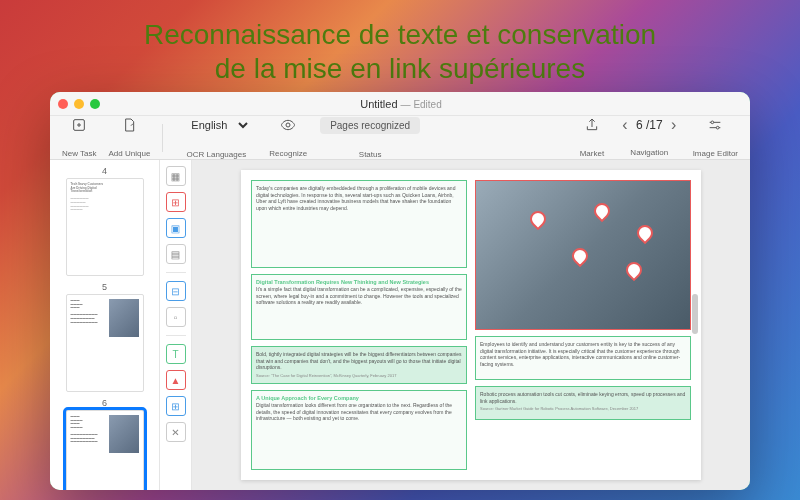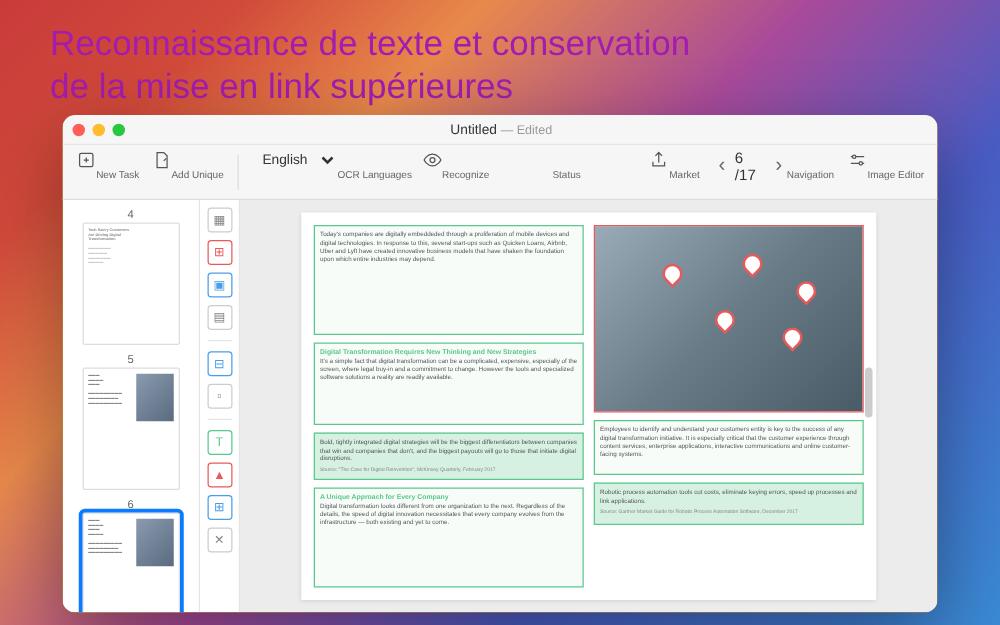--- a/index.html
+++ b/index.html
@@ -1,26 +1,26 @@
 <!DOCTYPE html>
 <html><head>
 <meta charset="utf-8">
 <style>
 *{margin:0;padding:0;box-sizing:border-box;font-family:-apple-system,BlinkMacSystemFont,"Segoe UI",sans-serif}
 body{width:800px;height:500px;overflow:hidden;background:linear-gradient(135deg,#c93b3b 0%,#d14a3a 15%,#e8894b 30%,#a84a9a 50%,#4a5cc4 70%,#3a8bd4 100%);position:relative}
-.hero-text{text-align:left;color:#a21caf;font-size:28px;font-weight:400;padding:18px 40px 12px;line-height:1.2}
-.window{position:absolute;left:50px;top:92px;width:700px;height:398px;background:#a16207;border-radius:10px;box-shadow:0 20px 60px rgba(0,0,0,0.35);overflow:hidden;display:flex;flex-direction:column}
+.hero-text{text-align:center;color:#4d7c0f;font-size:28px;font-weight:400;padding:18px 40px 12px;line-height:1.2}
+.window{position:absolute;left:50px;top:92px;width:700px;height:398px;background:#86efac;border-radius:10px;box-shadow:0 20px 60px rgba(0,0,0,0.35);overflow:hidden;display:flex;flex-direction:column}
 .titlebar{height:24px;display:flex;align-items:center;padding:0 8px;background:#f6f6f6;border-bottom:1px solid #e5e5e5}
 .traffic{display:flex;gap:6px;align-items:center}
 .dot{width:10px;height:10px;border-radius:50%}
 .dot.red{background:#ff5f57}.dot.yellow{background:#febc2e}.dot.green{background:#28c840}
 .title{flex:1;text-align:center;font-size:11px;color:#333}
 .title .edited{color:#999;font-size:10px}
 .toolbar{height:44px;display:flex;align-items:center;padding:0 8px;gap:4px;background:#f6f6f6;border-bottom:1px solid #ddd}
-.tbtn{display:flex;align-items:flex-start;justify-content:center;min-width:36px;height:38px;border:none;background:none;cursor:pointer;padding:0 4px}
+.tbtn{display:flex;flex-direction:column;align-items:center;justify-content:center;min-width:36px;height:38px;border:none;background:none;cursor:pointer;padding:0 4px}
 .tbtn .ic{height:18px;display:flex;align-items:center;justify-content:center;color:#555}
 .tbtn .lbl{font-size:8px;color:#666;margin-top:16px;white-space:nowrap}
 .lang-sel{font-size:11px;padding:2px 6px;border:none;background:transparent;color:#333;min-width:70px}
 .status-pill{background:#e8e8e8;border-radius:4px;padding:3px 10px;font-size:10px;color:#555}
 .nav-group{display:flex;align-items:center;gap:4px}
 .nav-group .pg{font-size:12px;color:#333}
 .nav-arrow{width:14px;height:14px;display:flex;align-items:center;justify-content:center;color:#666;cursor:pointer}
 .spacer{flex:1}
 .content{flex:1;display:flex;overflow:hidden}
 .thumbs{width:110px;background:#fff;border-right:1px solid #e5e5e5;overflow:hidden;display:flex;flex-direction:column;align-items:center;padding:4px 0}
@@ -99,20 +99,21 @@
     <button class="tbtn">
       <span class="ic">
           <svg viewBox="0 0 24 24" fill="none" stroke="currentColor" stroke-width="1.5">
             <path d="M2 12s3-7 10-7 10 7 10 7-3 7-10 7-10-7-10-7z"></path>
             <circle cx="12" cy="12" r="3"></circle>
           </svg>
         </span>
       <span class="lbl">Recognize</span>
     </button>
     <div class="tbtn" style="min-width:110px">
+      <span class="status-pill">Pages recognized</span>
       <span class="lbl">Status</span>
     </div>
     <div class="spacer"></div>
     <button class="tbtn">
       <span class="ic">
           <svg viewBox="0 0 24 24" fill="none" stroke="currentColor" stroke-width="1.5">
             <path d="M12 3v12M8 7l4-4 4 4M5 14v5h14v-5"></path>
           </svg>
         </span>
       <span class="lbl">Market</span>

